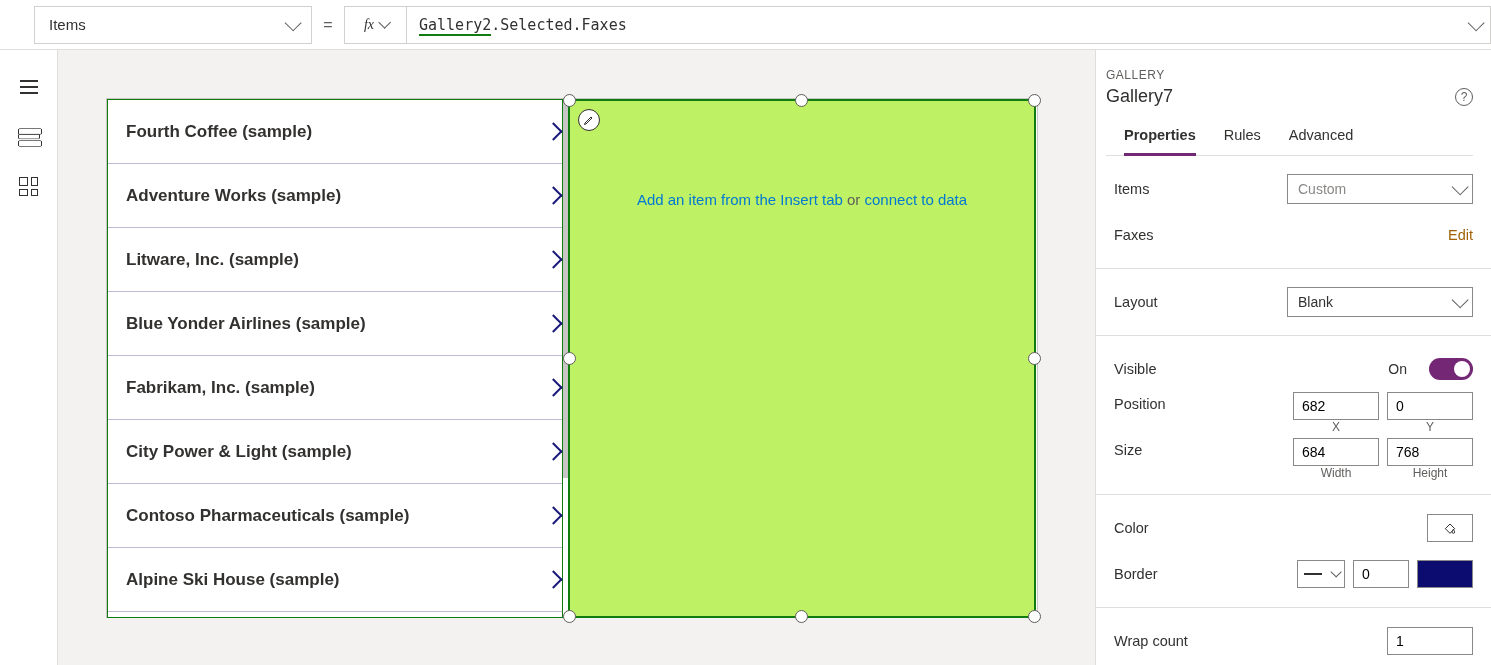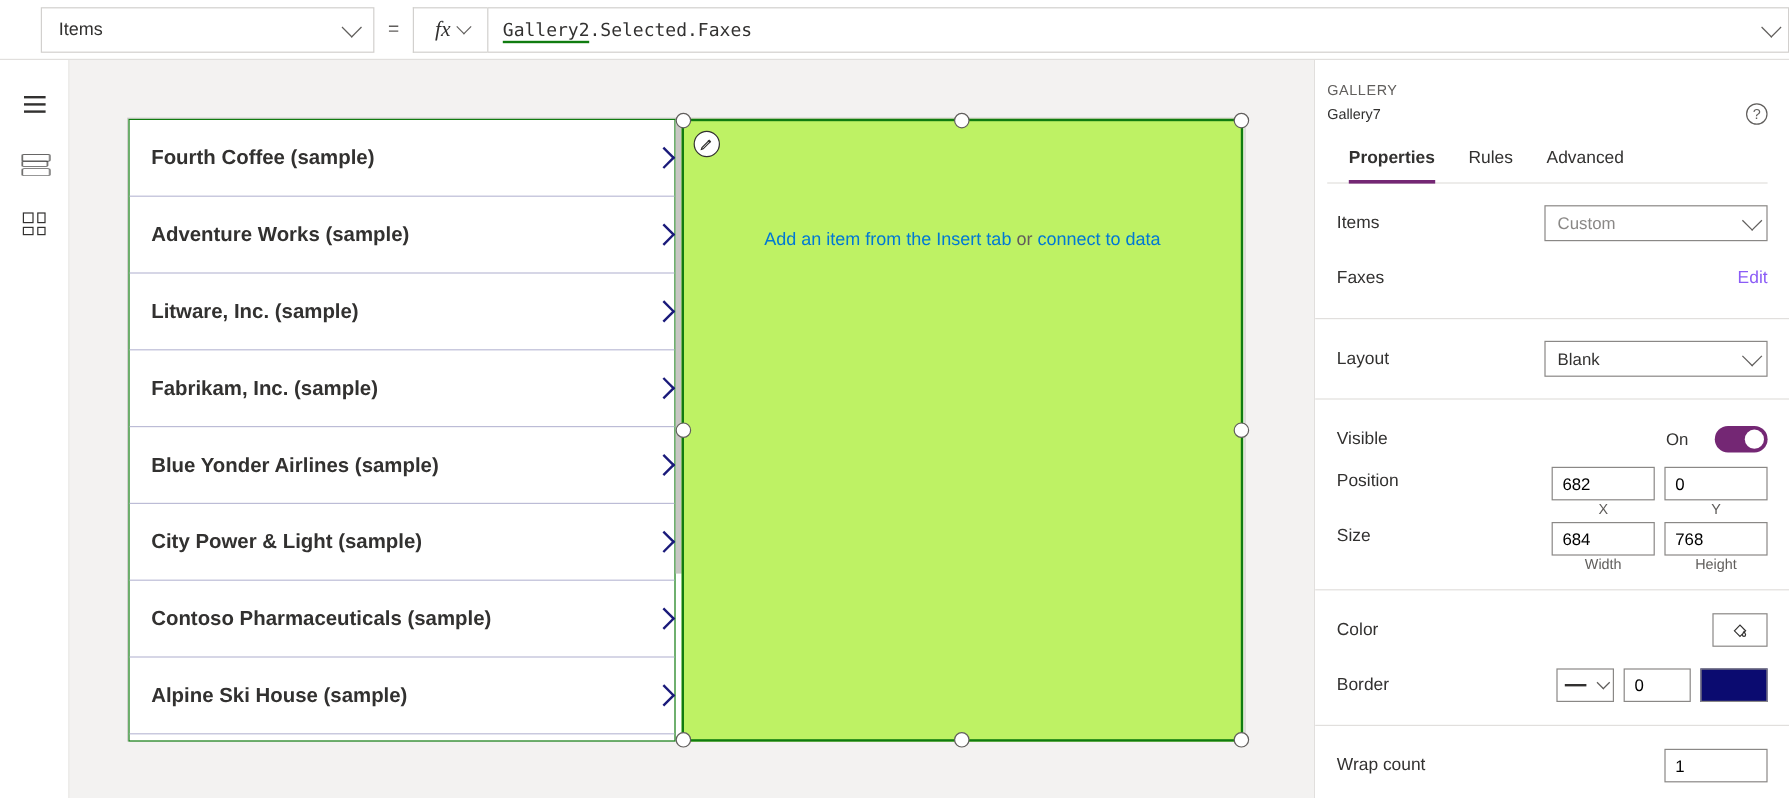--- a/index.html
+++ b/index.html
@@ -44,21 +44,21 @@
     height: 38px;
     border: 1px solid #d2d0ce;
     border-right: none;
     display: flex;
     align-items: center;
     justify-content: center;
     gap: 4px;
     font-style: italic;
     font-family: "Segoe UI", serif;
   }
-  .fx-box .fx-i { font-style: italic; font-family: Georgia, serif; font-size: 18px; }
+  .fx-box .fx-i { font-style: italic; font-family: Georgia, serif; font-size: 14px; }
   .formula-input {
     flex: 1;
     height: 38px;
     border: 1px solid #d2d0ce;
     display: flex;
     align-items: center;
     justify-content: space-between;
     padding: 0 10px 0 12px;
     font-family: Consolas, monospace;
     font-size: 15px;
@@ -217,21 +217,21 @@
   .props-head {
     padding: 18px 18px 0 10px;
   }
   .props-head .type {
     font-size: 12px; letter-spacing: .5px; color:#605e5c; text-transform:uppercase;
   }
   .props-head .namebar {
     display:flex; justify-content:space-between; align-items:center;
     margin-top: 4px;
   }
-  .props-head .name { font-size: 12px;}
+  .props-head .name { font-size: 18px;}
   .help-circle {
     width:18px; height:18px; border:1.2px solid #605e5c; border-radius:50%;
     display:flex; align-items:center; justify-content:center;
     font-size:12px; color:#605e5c;
   }
   .tabs {
     display:flex; gap:28px;
     margin-top: 20px;
     border-bottom:1px solid #e1dfdd;
     padding: 0 18px;
@@ -249,21 +249,21 @@
   }
   .prop-label { font-size:14.5px; color:#323130;}
   .prop-select {
     width: 186px; height: 30px;
     border:1px solid #8a8886;
     display:flex; align-items:center; justify-content:space-between;
     padding: 0 8px 0 10px;
     font-size:14px; color:#323130;
     background:#fff;
   }
-  .prop-link { font-size:14.5px; color:#8b5cf6; cursor:pointer;}
+  .prop-link { font-size:14.5px; color:#a16207; cursor:pointer;}
 
   .toggle {
     display:flex; align-items:center; gap:22px;
   }
   .toggle-label { font-size:14px;}
   .toggle-sw {
     width:44px; height:22px; background:#742774; border-radius:12px;
     position:relative;
   }
   .toggle-sw::after {
@@ -360,25 +360,25 @@
           </div>
         <div class="lg-item">
             <span>Adventure Works (sample)</span>
             <span class="lg-chevron"></span>
           </div>
         <div class="lg-item">
             <span>Litware, Inc. (sample)</span>
             <span class="lg-chevron"></span>
           </div>
         <div class="lg-item">
+            <span>Blue Yonder Airlines (sample)</span>
+            <span class="lg-chevron"></span>
+          </div>
+        <div class="lg-item">
             <span>Fabrikam, Inc. (sample)</span>
-            <span class="lg-chevron"></span>
-          </div>
-        <div class="lg-item">
-            <span>Blue Yonder Airlines (sample)</span>
             <span class="lg-chevron"></span>
           </div>
         <div class="lg-item">
             <span>City Power &amp; Light (sample)</span>
             <span class="lg-chevron"></span>
           </div>
         <div class="lg-item">
             <span>Contoso Pharmaceuticals (sample)</span>
             <span class="lg-chevron"></span>
           </div>

